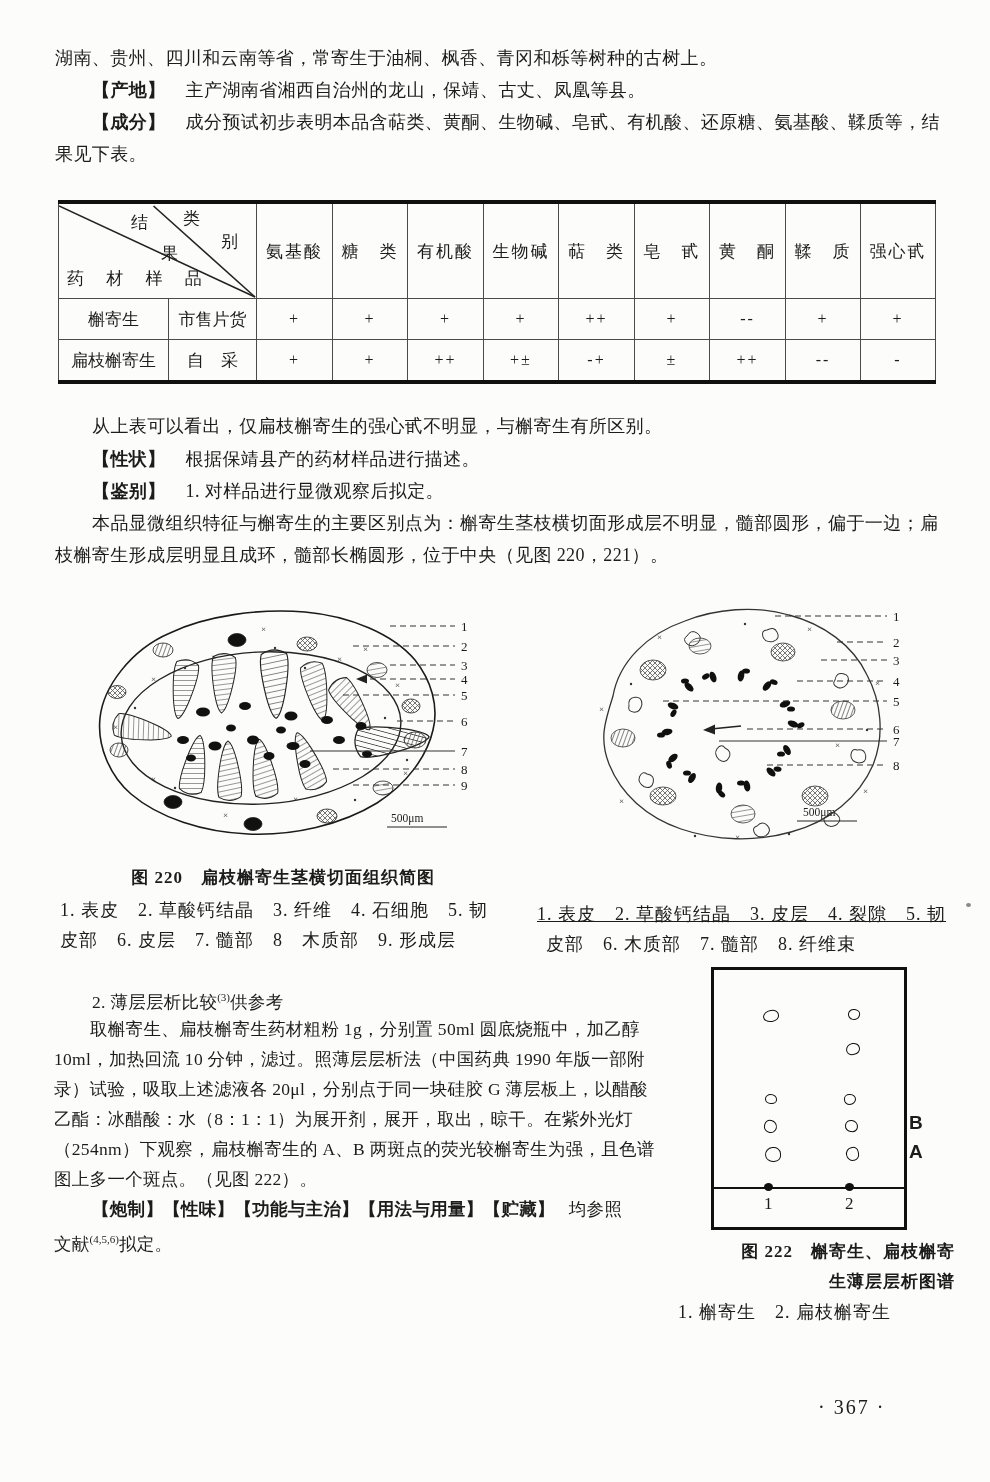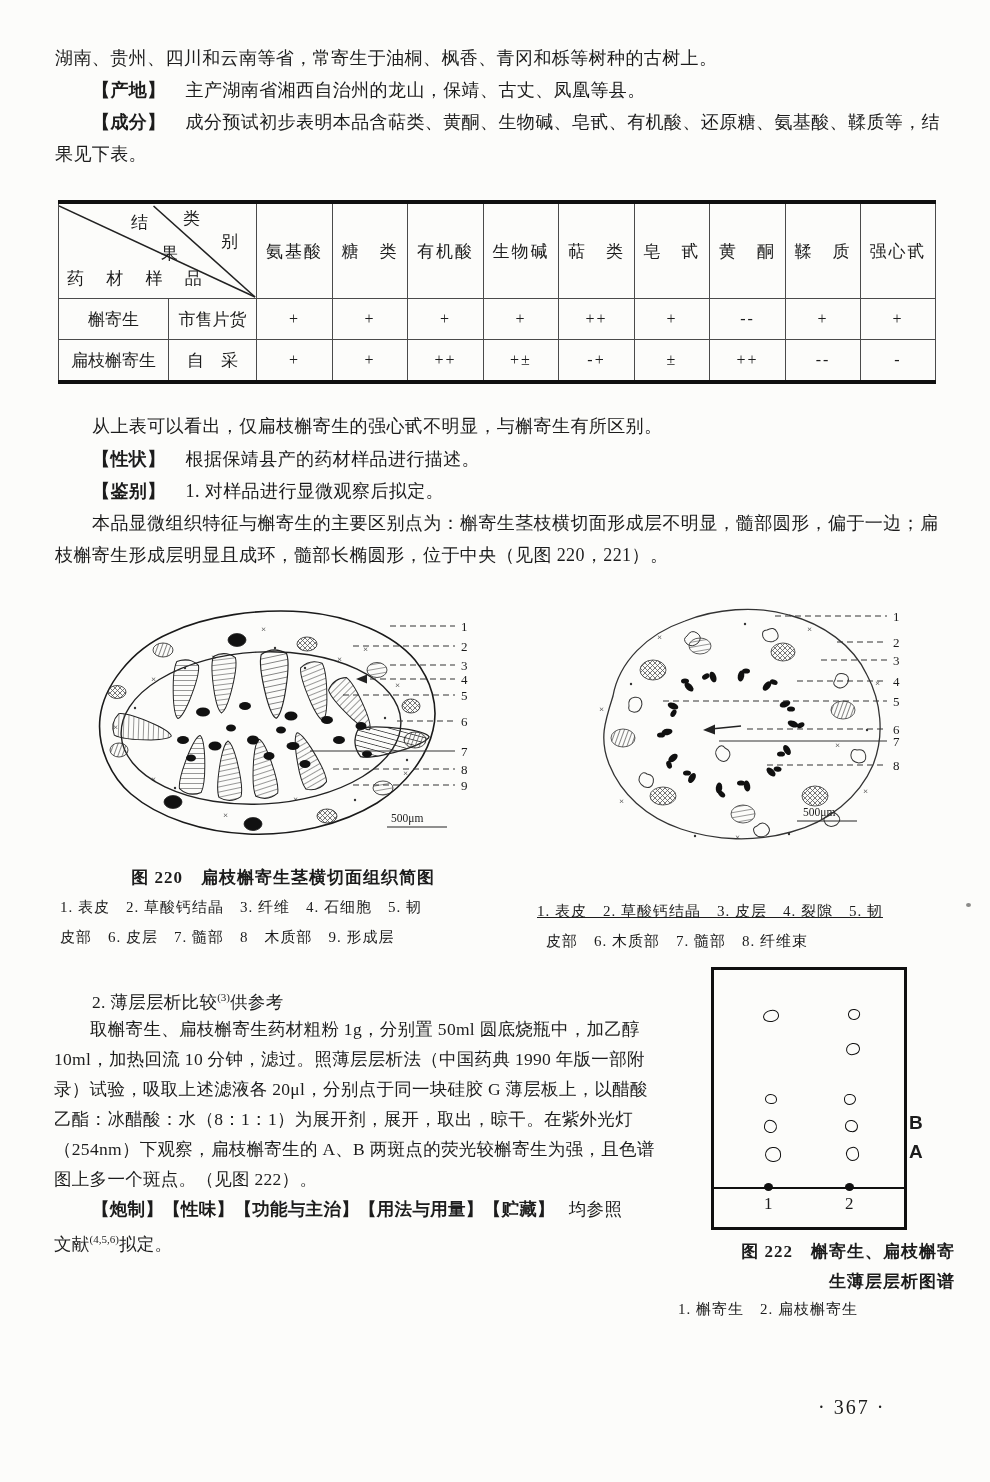--- a/index.html
+++ b/index.html
@@ -19,21 +19,21 @@
   #ctable .hrow th{height:94px;font-size:17px;letter-spacing:2px;}
   #ctable .drow td{height:40px;font-size:17px;}
   #ctable td.plus{font-size:16px;letter-spacing:2px;}
   .corner{position:relative;}
   .corner svg{position:absolute;left:0;top:0;width:100%;height:100%;}
   .corner span{position:absolute;font-size:17px;letter-spacing:0;}
   .ttl{font-family:"Liberation Sans","DejaVu Sans",sans-serif;font-weight:bold;font-size:19px;letter-spacing:3px;text-align:center;}
   
   svg.fig{position:absolute;}
   .cap{font-size:17px;font-weight:600;text-align:right;letter-spacing:1px;}
-  .leg{font-size:15px;letter-spacing:1px;text-align:center;}
+  .leg{font-size:18px;letter-spacing:1px;text-align:center;}
   
   #plate{position:absolute;left:711px;top:967px;width:190px;height:257px;border:3px solid #101010;}
   .spot{position:absolute;border:1.6px solid #111;background:#fcfcfa;}
   #plate .base{position:absolute;left:-2px;right:-2px;top:217px;height:2px;background:#111;}
   #plate .odot{position:absolute;width:9px;height:8px;background:#111;border-radius:50%;}
   #plate .lane-num{position:absolute;top:224px;font-size:17px;}
   .ab{position:absolute;font-size:19px;font-weight:bold;font-family:"Liberation Sans","DejaVu Sans",sans-serif;}
   .pagenum{font-size:20px;letter-spacing:2px;}
   .speck{position:absolute;background:#8a8a88;border-radius:50%;}
 </style>

